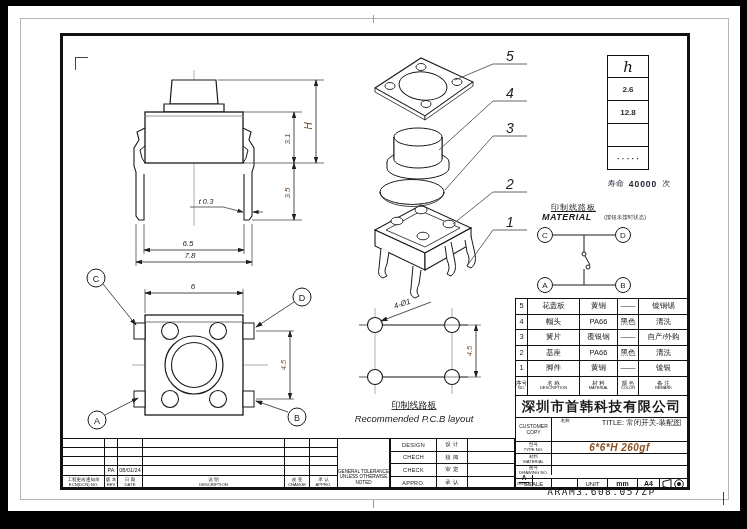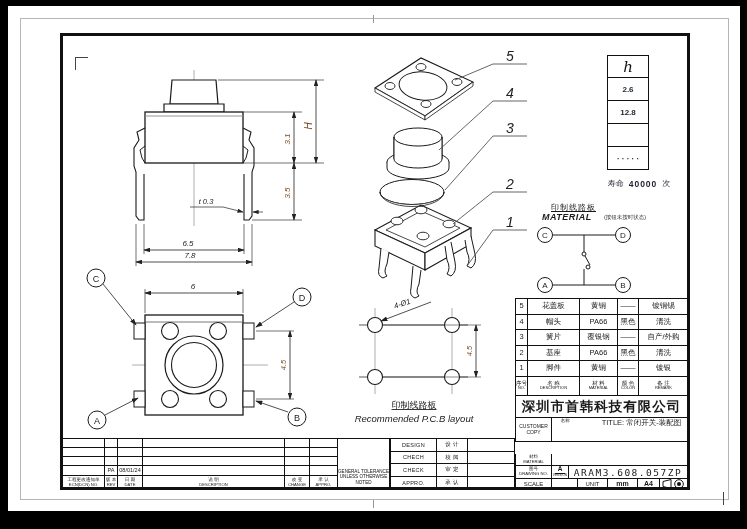--- a/index.html
+++ b/index.html
@@ -394,30 +394,37 @@
     </div>
     <div class="tb-val" style="flex-direction:row;align-items:flex-start;justify-content:center;padding-left:3px;gap:32px;">
       <span style="font-size:4.5px;">名称</span>
       <span style="font-size:7.5px;white-space:nowrap;">
         <span>TITLE:</span>
         <span>常闭开关-装配图</span>
       </span>
     </div>
   </div>
 
+  <div class="abs tb-row" style="top:436px;height:12px;">
+    <div class="tb-label" style="width:36px;">
+      <span class="cn" style="font-size:4.5px;">型号</span>
+      <span class="en">TYPE NO.</span>
+    </div>
+    <div class="tb-val" style="font-size:10px;font-weight:bold;font-style:italic;color:#8a5020;letter-spacing:.5px;">6*6*H 260gf</div>
+  </div>
 
   <div class="abs tb-row" style="top:448px;height:12px;">
     <div class="tb-label" style="width:36px;">
       <span class="cn" style="font-size:4.5px;">材料</span>
       <span class="en">MATERIAL</span>
     </div>
     <div class="tb-val"></div>
   </div>
 
-  <div class="abs tb-row" style="top:460px;height:13px;">
+  <div class="abs tb-row" style="top:460px;height:13px;flex-direction:column;">
     <div class="tb-label" style="width:36px;">
       <span class="cn" style="font-size:4.5px;">图号</span>
       <span class="en">DRAWING NO.</span>
     </div>
     <div class="tb-label" style="width:17px;">
       <span style="font-size:6.5px;font-weight:bold;border-bottom:1px solid #111;padding:0 3px;">A</span>
       <span style="font-size:3.2px;">VERSION</span>
     </div>
     <div class="tb-val" style="font-size:9.5px;letter-spacing:1.5px;font-family:'DejaVu Sans Mono',monospace;">ARAM3.608.057ZP</div>
   </div>

